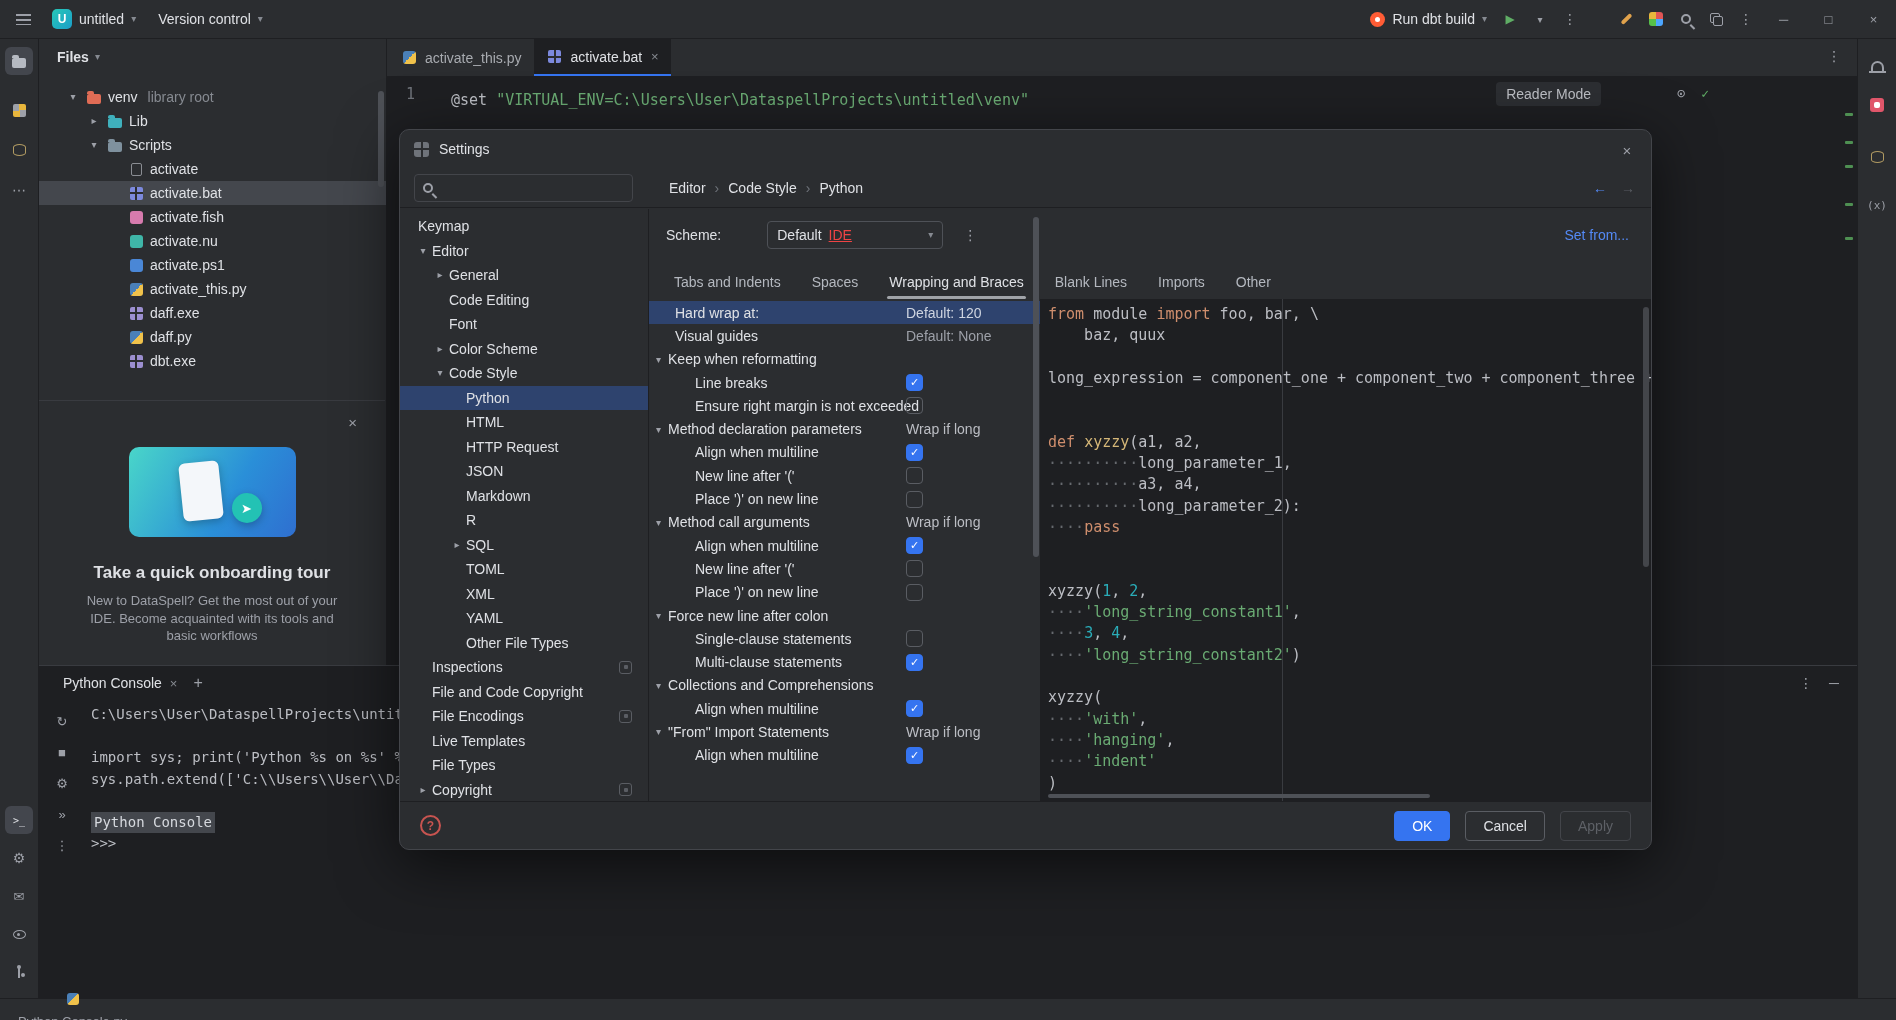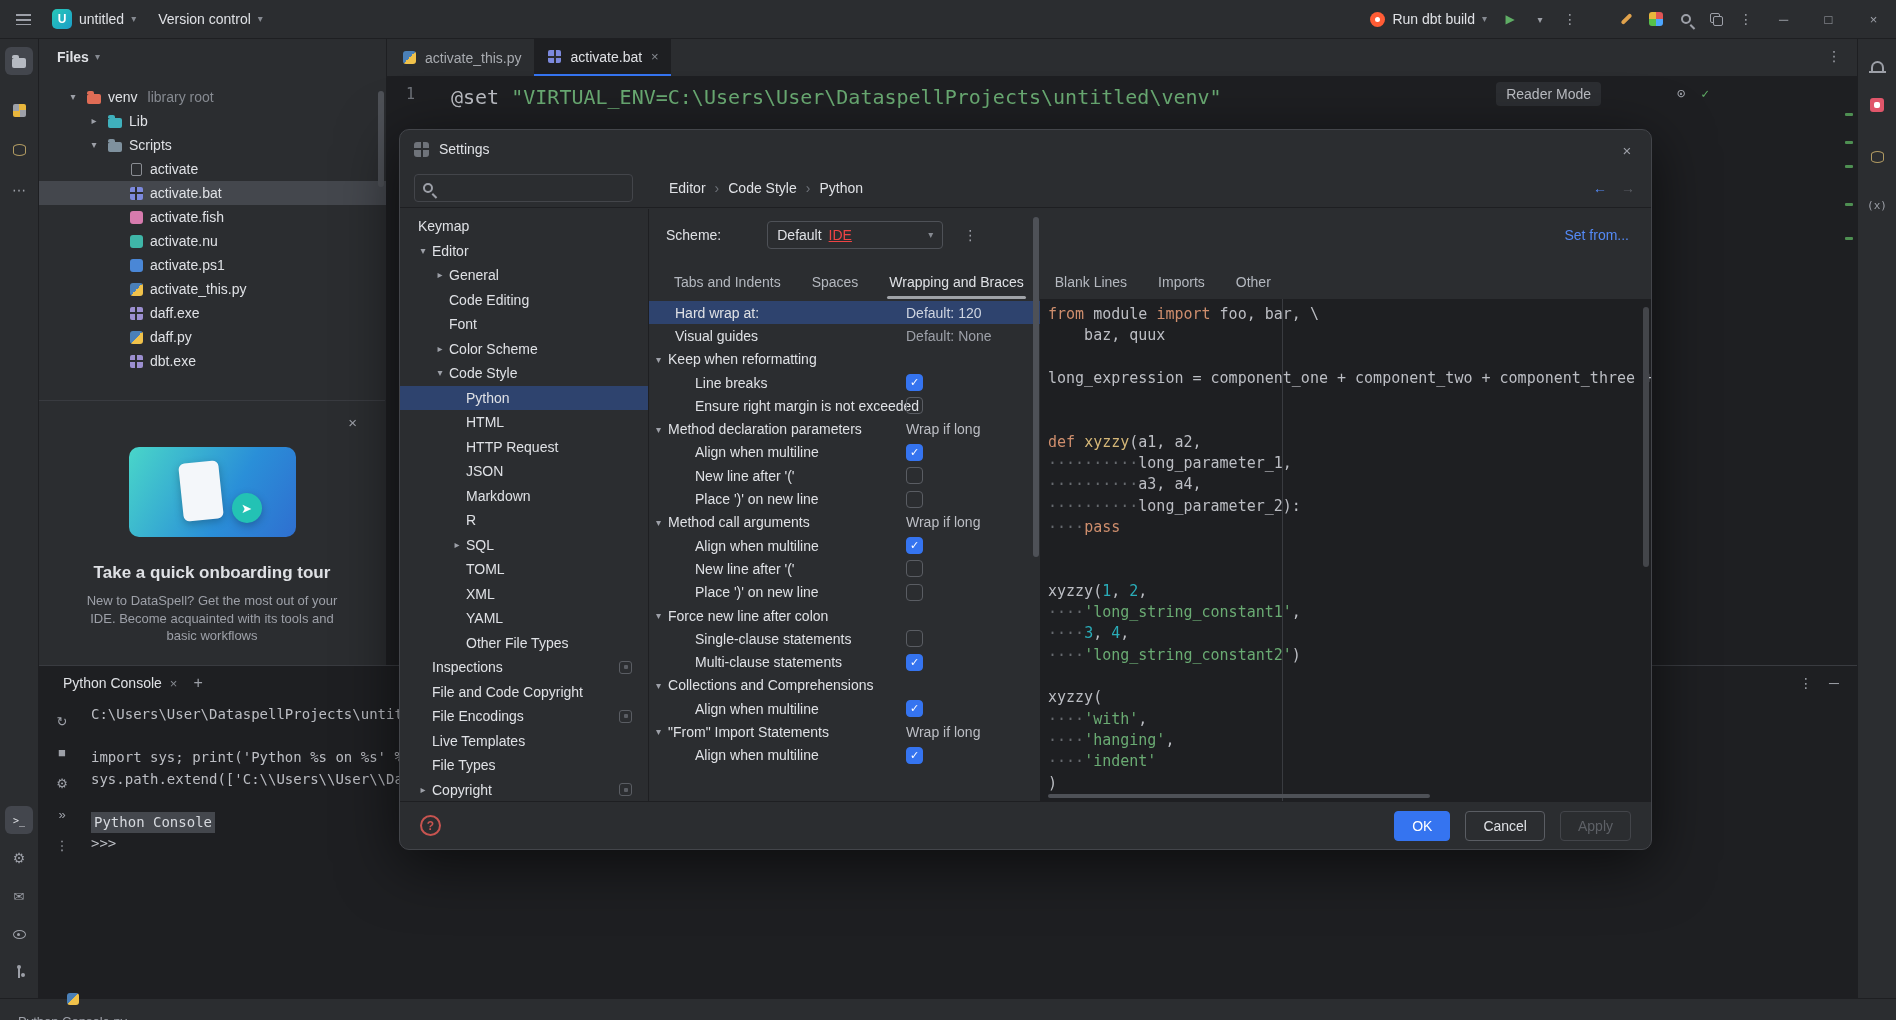--- a/index.html
+++ b/index.html
@@ -111,21 +111,21 @@
   
   .editor{position:absolute;left:387px;top:39px;right:39px;height:626px;background:#1e1f22;}
   .etabbar{position:relative;height:38px;background:#2b2d30;border-bottom:1px solid #1e1f22;display:flex;align-items:stretch;padding-left:1px;}
   .etab{display:flex;align-items:center;gap:7px;padding:0 12px;color:#a8abb0;position:relative;}
   .etab.on{background:#1e1f22;color:#dfe1e5;border-bottom:2px solid #3574f0;}
   .etl{white-space:nowrap;}
   .etx{color:#868a91;font-size:13px;margin-left:2px;}
   .etab-more{position:absolute;right:10px;top:8px;color:#9da0a8;background:none;border:0;font-size:14px;}
   .ebody{position:relative;height:588px;}
   .egut{position:absolute;left:14px;top:8px;width:14px;text-align:right;color:#6f737a;font-size:15px;}
-  .ecode{position:absolute;left:64px;top:8px;white-space:pre;font-size:20px;}
+  .ecode{position:absolute;left:64px;top:14px;white-space:pre;font-size:15px;}
   .reader{position:absolute;right:256px;top:5px;color:#bcbec4;background:rgba(57,59,64,.55);border:0;
           border-radius:4px;height:24px;padding:0 10px;font:inherit;font-size:14px;}
   .efloat{position:absolute;right:148px;top:8px;display:flex;gap:16px;align-items:center;}
   .i-check{color:#5fad65;font-size:13px;}
   .i-eyed{color:#9da0a8;font-size:14px;}
   .stripe{position:absolute;right:4px;width:8px;}
   .stripe .mk{position:absolute;left:0;width:8px;height:3px;background:#4e8f52;border-radius:1px;}
 
   
   .console{position:absolute;left:39px;top:665px;right:39px;bottom:22px;background:#1e1f22;border-top:1px solid #393b40;}

